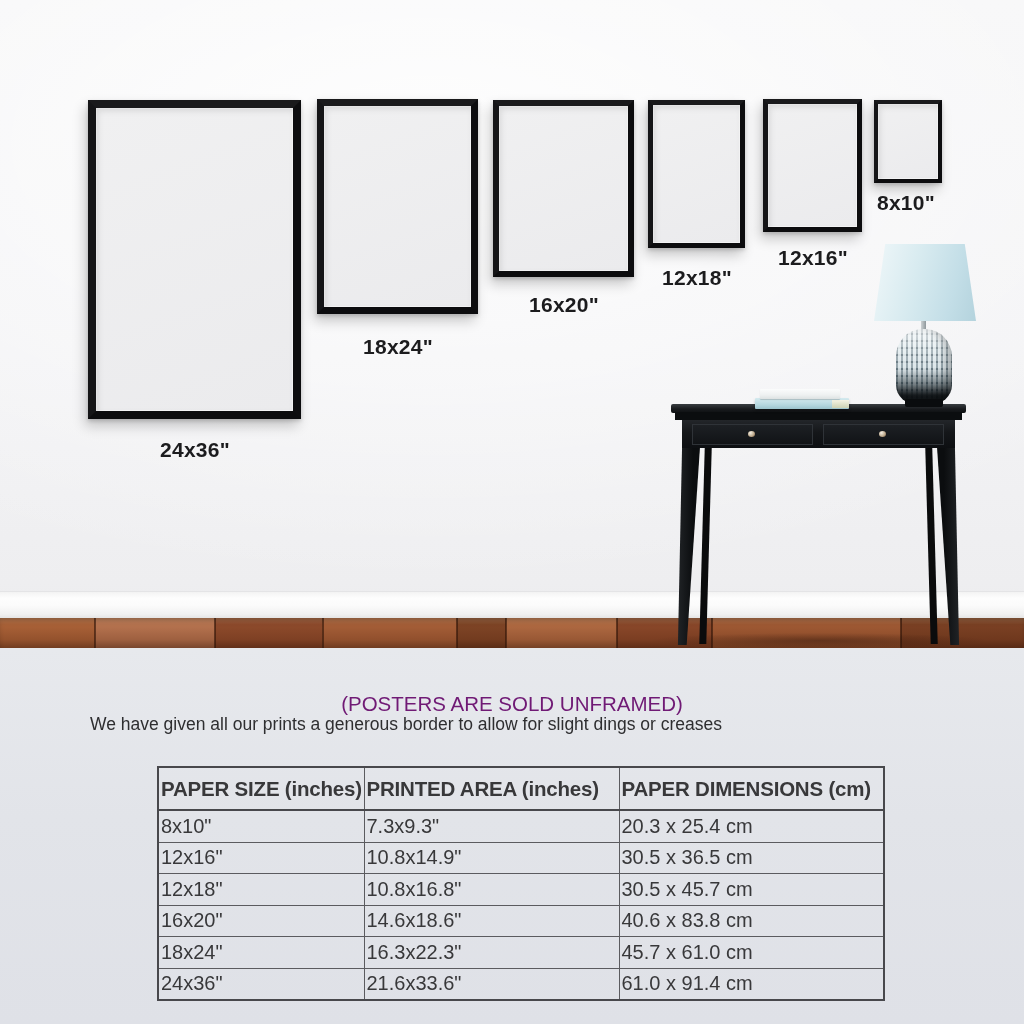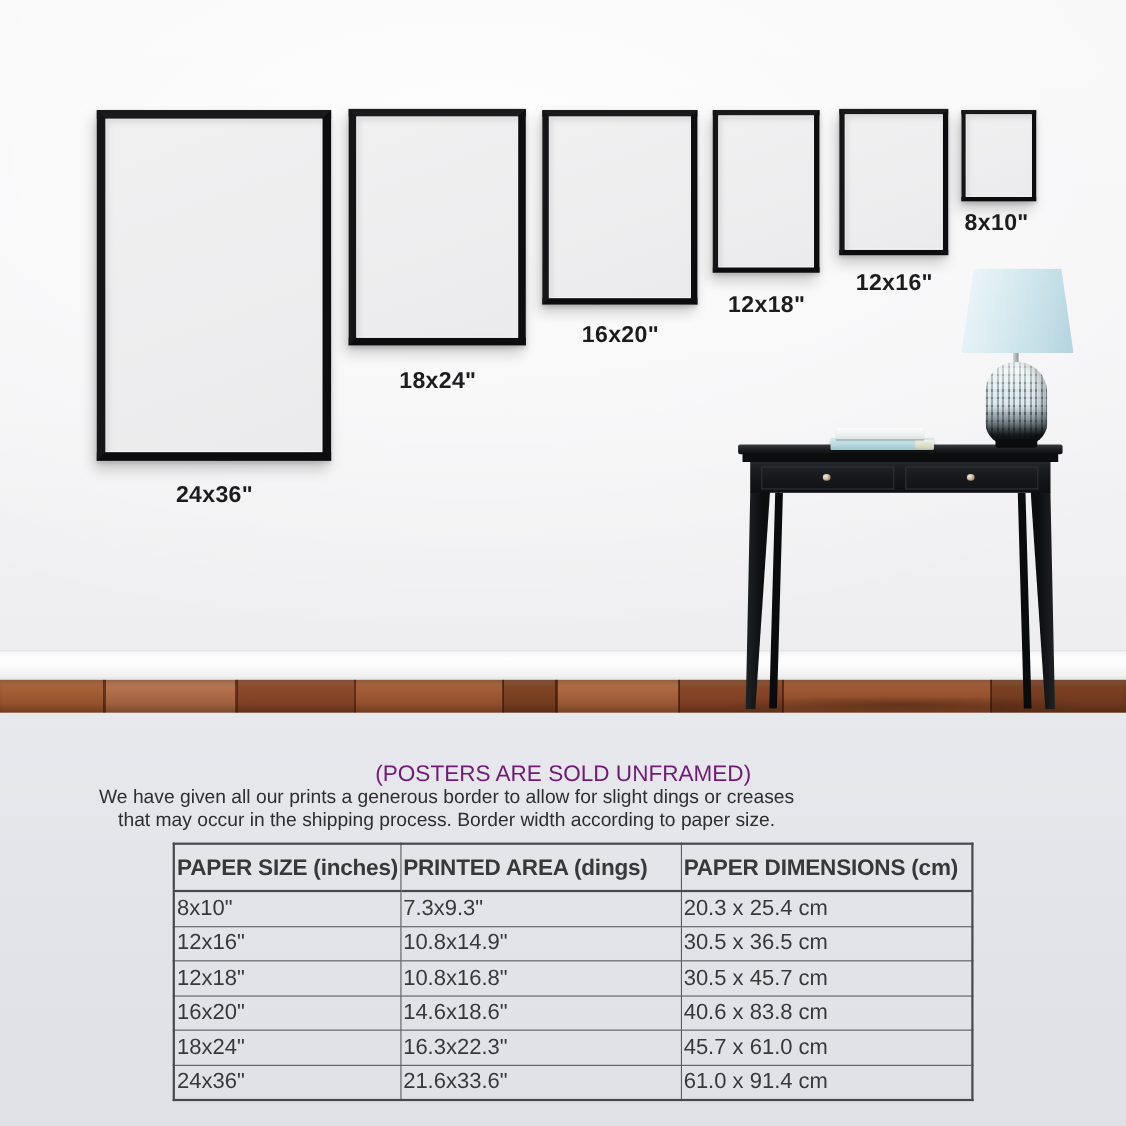--- a/index.html
+++ b/index.html
@@ -183,32 +183,31 @@
   <div class="group">
     <div class="lampStem"></div>
     <div class="lampVase"></div>
     <div class="lampCap"></div>
     <div class="lampShade"></div>
   </div>
 
   <div class="panel"></div>
   <div class="subtitle">(POSTERS ARE SOLD UNFRAMED)</div>
   <div class="desc desc1">We have given all our prints a generous border to allow for slight dings or creases</div>
-  <div class="desc desc2">that may occur in the shipping process. Border width according to paper size.</div>
 
   <table class="sizetable">
     <colgroup>
         <col style="width:206px">
         <col style="width:255px">
         <col style="width:265px">
       </colgroup>
     <thead>
       <tr>
         <th>PAPER SIZE (inches)</th>
-        <th>PRINTED AREA (dings)</th>
+        <th>PRINTED AREA (inches)</th>
         <th>PAPER DIMENSIONS (cm)</th>
       </tr>
     </thead>
     <tbody>
       <tr>
         <td>8x10"</td>
         <td>7.3x9.3"</td>
         <td>20.3 x 25.4 cm</td>
       </tr>
       <tr>

